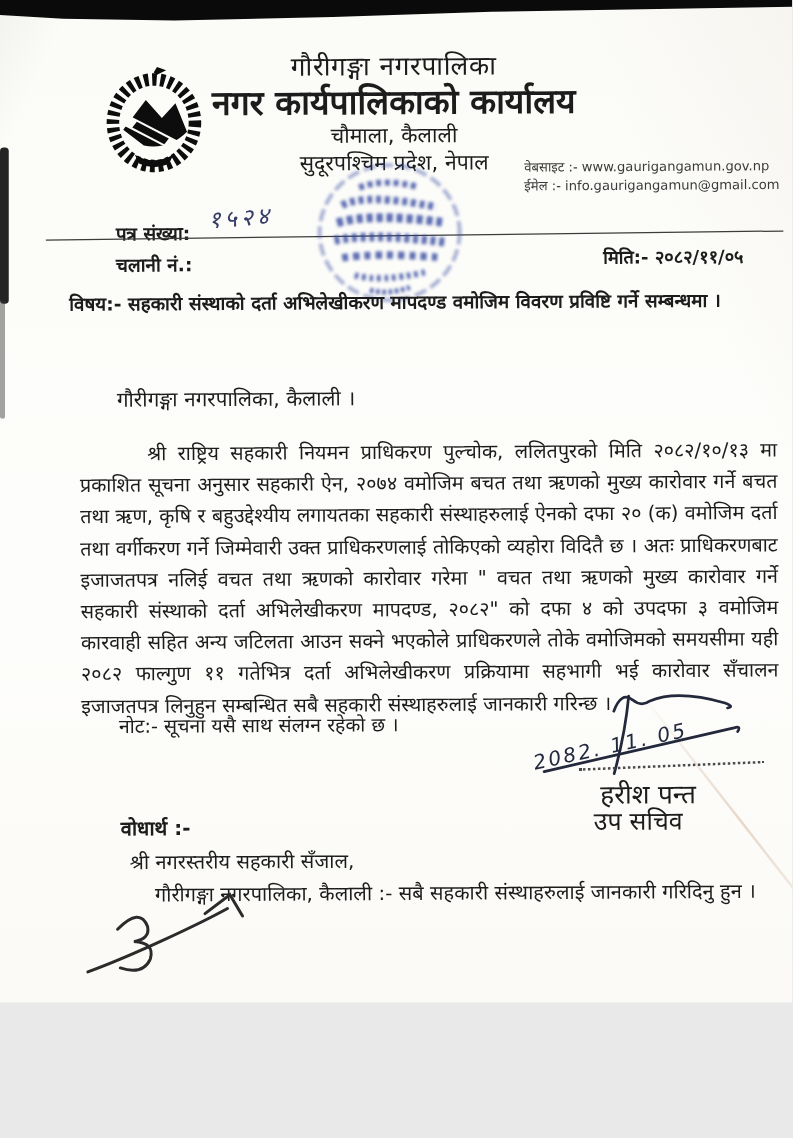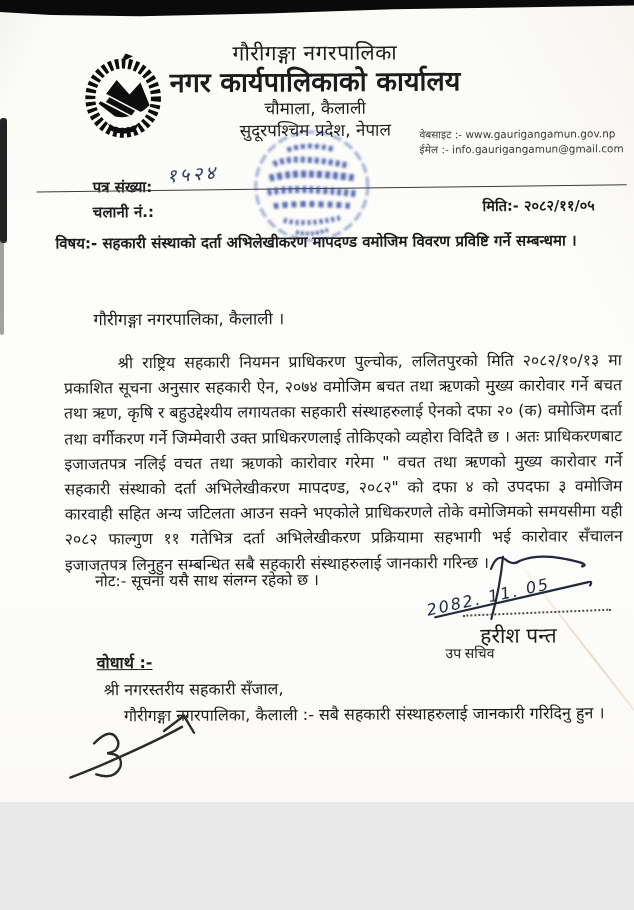--- a/index.html
+++ b/index.html
@@ -63,24 +63,24 @@
   .note { position:absolute; left:94px; top:568px; font-size:15.5px; }
 
   
   .sig-squiggle  { position:absolute; left:428px; top:548px; width:185px; height:80px; }
   .sig-date {
     position:absolute; left:424px; top:586px; width:150px; font-size:16px; color:#22283d;
     font-style:italic; letter-spacing:2px; transform:rotate(-12deg); font-weight:500; white-space:nowrap;
   }
   .sig-dots { position:absolute; left:462px; top:613px; width:148px; border-bottom:2px dotted #4a4a4a; transform:rotate(-2deg); }
   .sig-name  { position:absolute; left:452px; top:622px; width:130px; text-align:center; font-size:21px; }
-  .sig-title { position:absolute; left:444px; top:644px; width:130px; font-size:14px;font-family:Liberation Serif, serif; }
+  .sig-title { position:absolute; left:444px; top:644px; width:130px; text-align:center; font-size:20px; }
 
   
-  .cc-head  { position:absolute; left:95px;  top:650px; font-size:16px; font-weight:bold; text-decoration:underline; }
+  .cc-head  { position:absolute; left:95px;  top:650px; font-size:16px; font-weight:bold; }
   .cc-line1 { position:absolute; left:102px; top:677px; font-size:16px; }
   .cc-line2 { position:absolute; left:122px; top:703px; font-size:16px; }
 
   .bottom-squiggle { position:absolute; left:62px; top:712px; width:150px; height:75px; }
 </style>
 </head>
 <body>
 
 <div class="scan">
   <div class="top-band"></div>

